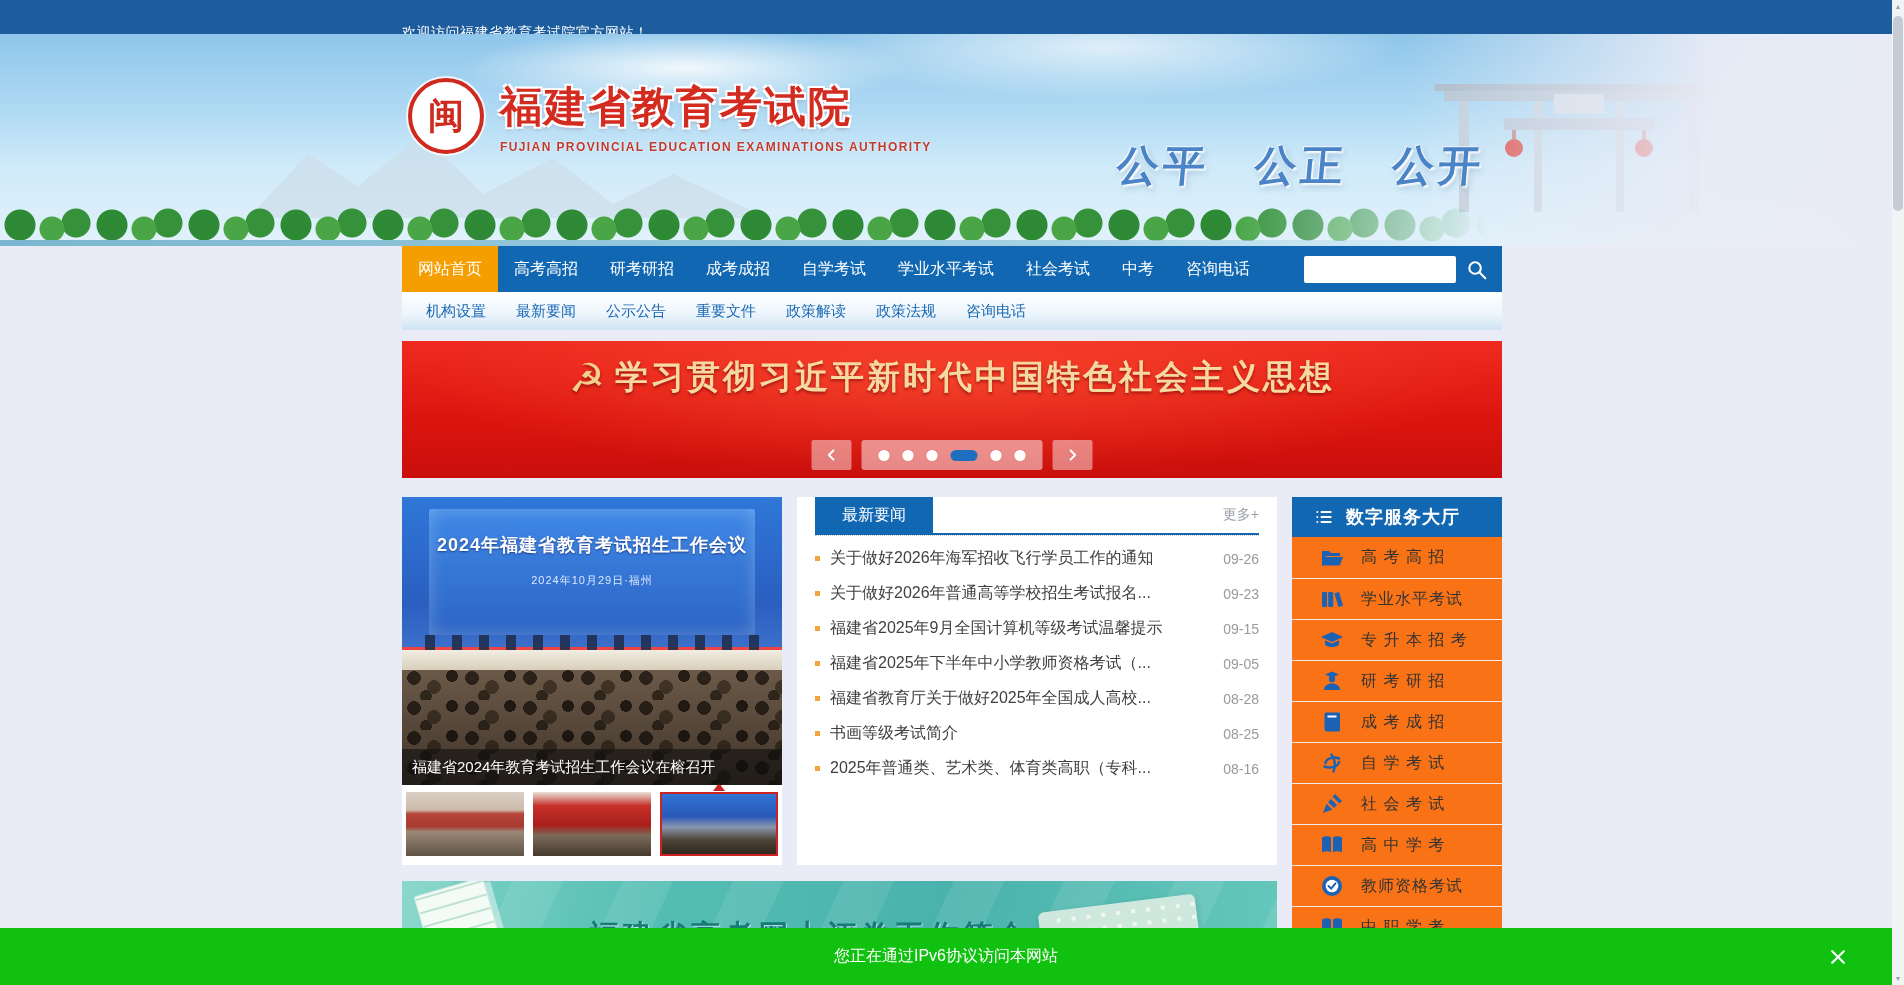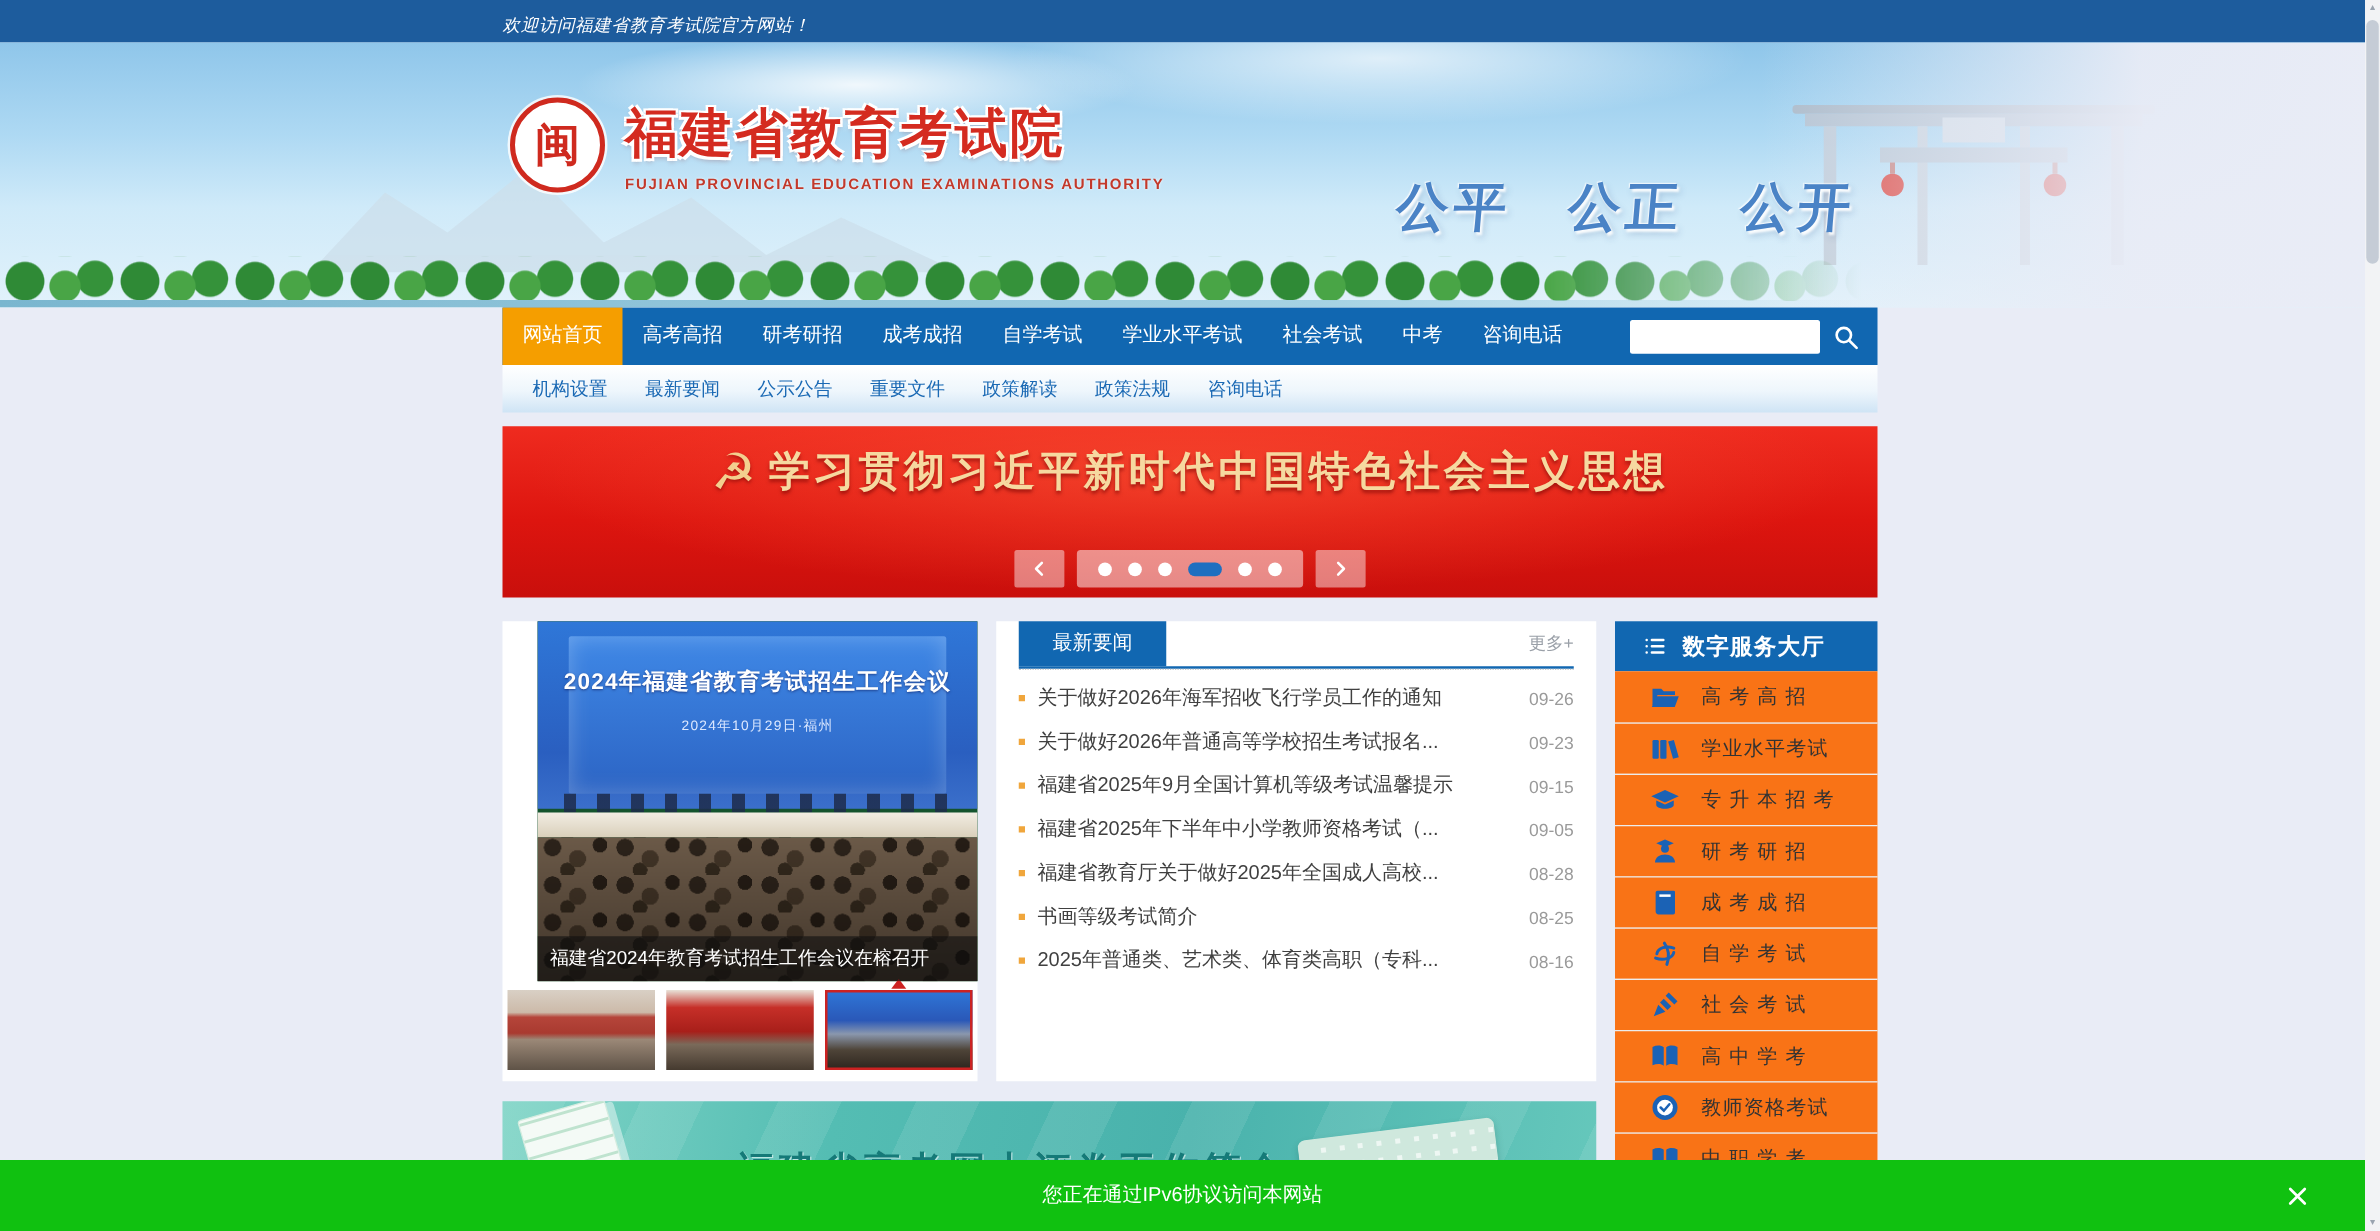--- a/index.html
+++ b/index.html
@@ -7,21 +7,21 @@
   body {
     font-family:"Liberation Sans","DejaVu Sans",sans-serif;
     background:#e9ecf6; position:relative; color:#333;
   }
   a { text-decoration:none; cursor:pointer; }
   button { font-family:inherit; cursor:pointer; background:none; border:none; }
   .container { width:1100px; margin:0 auto; position:relative; }
 
   
   .topbar { height:34px; background:#1d5c9d; }
-  .topbar .container { height:42px; display:flex; align-items:center;font-style:italic; }
+  .topbar .container { height:42px; display:flex; align-items:flex-end; }
   .topbar span { color:#ffffff; font-size:14px; letter-spacing:.5px; }
 
   
   .banner { height:212px; position:relative; overflow:hidden;
     background-image:
       radial-gradient(ellipse 320px 55px at 36% 16%, rgba(255,255,255,.85), transparent 70%),
       radial-gradient(ellipse 420px 75px at 58% 6%, rgba(255,255,255,.7), transparent 70%),
       linear-gradient(180deg,#8fc6ea 0%,#aed9f3 35%,#cfeaf9 62%,#e2f2fb 100%);
   }
   .banner-fade { position:absolute; inset:0; z-index:3; pointer-events:none;
@@ -85,21 +85,21 @@
   .dot { width:11px; height:11px; border-radius:50%; background:#fff; cursor:pointer; }
   .dot-active { width:27px; border-radius:6px; background:#1e6fc0; }
 
   
   .main-row { margin-top:19px; display:flex; gap:15px; align-items:flex-start; }
   .left-wrap { width:875px; }
   .row-top { display:flex; gap:15px; }
 
   
   .col-left { width:380px; background:#fff; }
-  .photo-main { position:relative; height:288px; overflow:hidden; cursor:pointer; background:#14532d;margin-left:28px; }
+  .photo-main { position:relative; height:288px; overflow:hidden; cursor:pointer; background:#ef4444; }
   .screen { position:absolute; inset:0 0 48% 0; background:linear-gradient(180deg,#2f77d8 0%,#2a5fc0 70%,#3b6fca 100%); }
   .screen::before { content:""; position:absolute; inset:8% 7%; border-radius:2px;
     background:linear-gradient(180deg,#3f88e6 0%,#2c64c4 100%); box-shadow:0 0 18px rgba(255,255,255,.25) inset; }
   .slide-title { position:relative; padding-top:36px; text-align:center; color:#fff; font-size:18px; font-weight:bold;
     letter-spacing:1px; text-shadow:0 1px 2px rgba(0,0,60,.5); }
   .slide-sub { position:relative; margin-top:16px; text-align:center; color:#dce8ff; font-size:11px; letter-spacing:1px; }
   .delegates { position:absolute; top:48%; height:5%; left:6%; right:6%; opacity:.85;
     background:repeating-linear-gradient(90deg,#1d2b4a 0 10px, transparent 10px 27px); }
   .table-strip { position:absolute; top:53%; height:7%; left:0; right:0;
     background:linear-gradient(180deg,#f2ede3,#d9cfba); }

